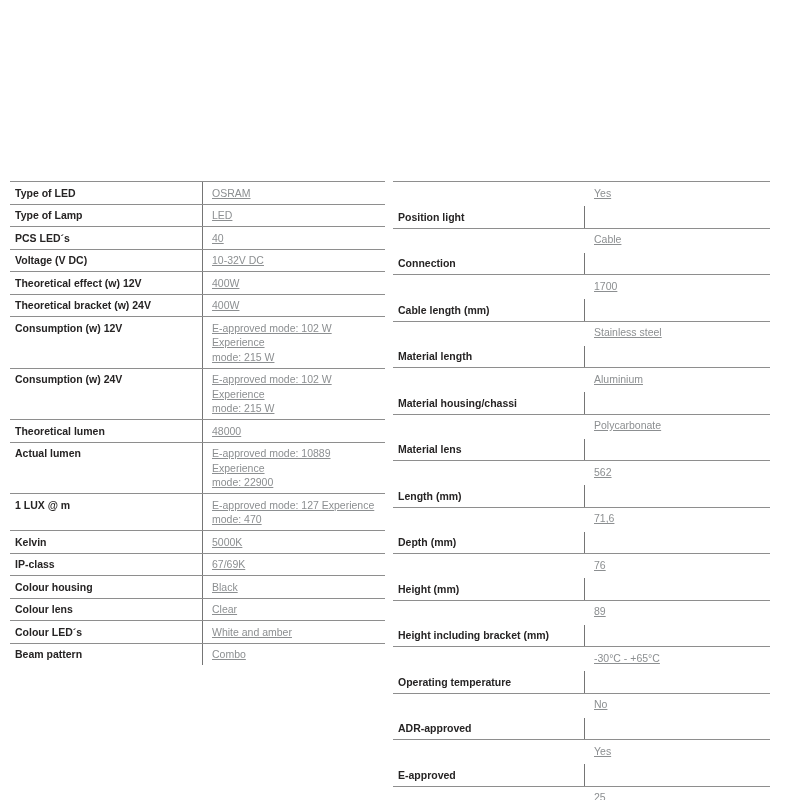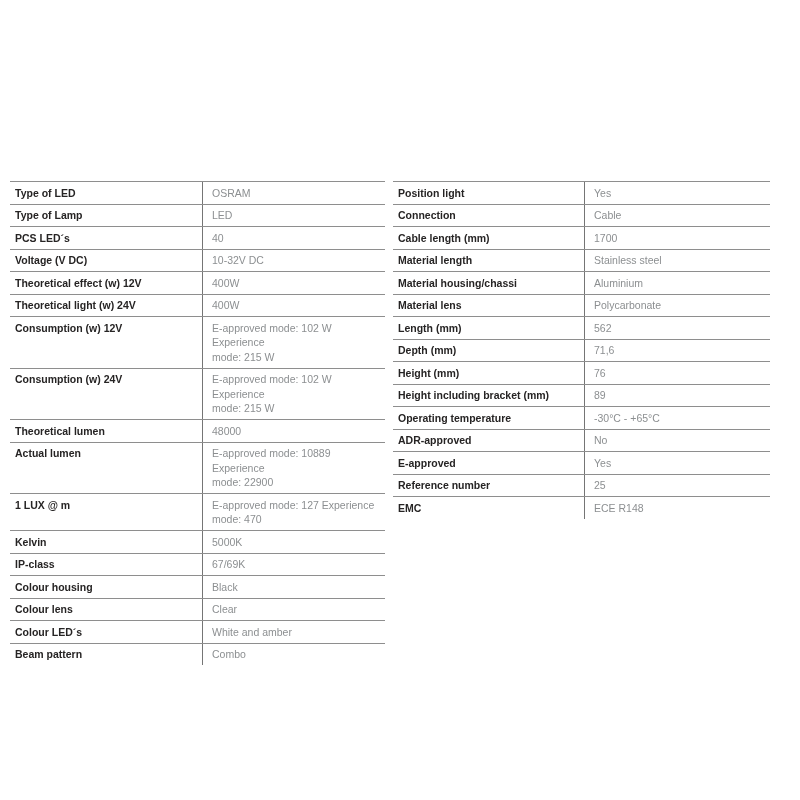--- a/index.html
+++ b/index.html
@@ -37,27 +37,28 @@
   }
   .cell.label {
     width: 193px;
     flex: 0 0 auto;
     padding-left: 5px;
     padding-right: 6px;
     font-weight: bold;
     color: #262424;
     border-right: 1px solid #757575;
   }
-  .spec-table.right .cell.label { width: 192px; }
+  .spec-table.right .cell.label { width: 192px; margin-top: 24px; }
   .cell.value {
     flex: 1 1 auto;
     padding-left: 9px;
     padding-right: 4px;
     color: #8c8f91;
     white-space: pre-line;
+    text-decoration: underline;
   }
 </style>
 </head>
 <body>
 
 <div class="page">
   <div class="spec-table left">
       <div class="spec-row">
         <div class="cell label">Type of LED</div>
         <div class="cell value">OSRAM</div>
@@ -72,21 +73,21 @@
       </div>
       <div class="spec-row">
         <div class="cell label">Voltage (V DC)</div>
         <div class="cell value">10-32V DC</div>
       </div>
       <div class="spec-row">
         <div class="cell label">Theoretical effect (w) 12V</div>
         <div class="cell value">400W</div>
       </div>
       <div class="spec-row">
-        <div class="cell label">Theoretical light (w) 24V</div>
+        <div class="cell label">Theoretical bracket (w) 24V</div>
         <div class="cell value">400W</div>
       </div>
       <div class="spec-row">
         <div class="cell label">Consumption (w) 12V</div>
         <div class="cell value">E-approved mode: 102 W Experience
 mode: 215 W</div>
       </div>
       <div class="spec-row">
         <div class="cell label">Consumption (w) 24V</div>
         <div class="cell value">E-approved mode: 102 W Experience

